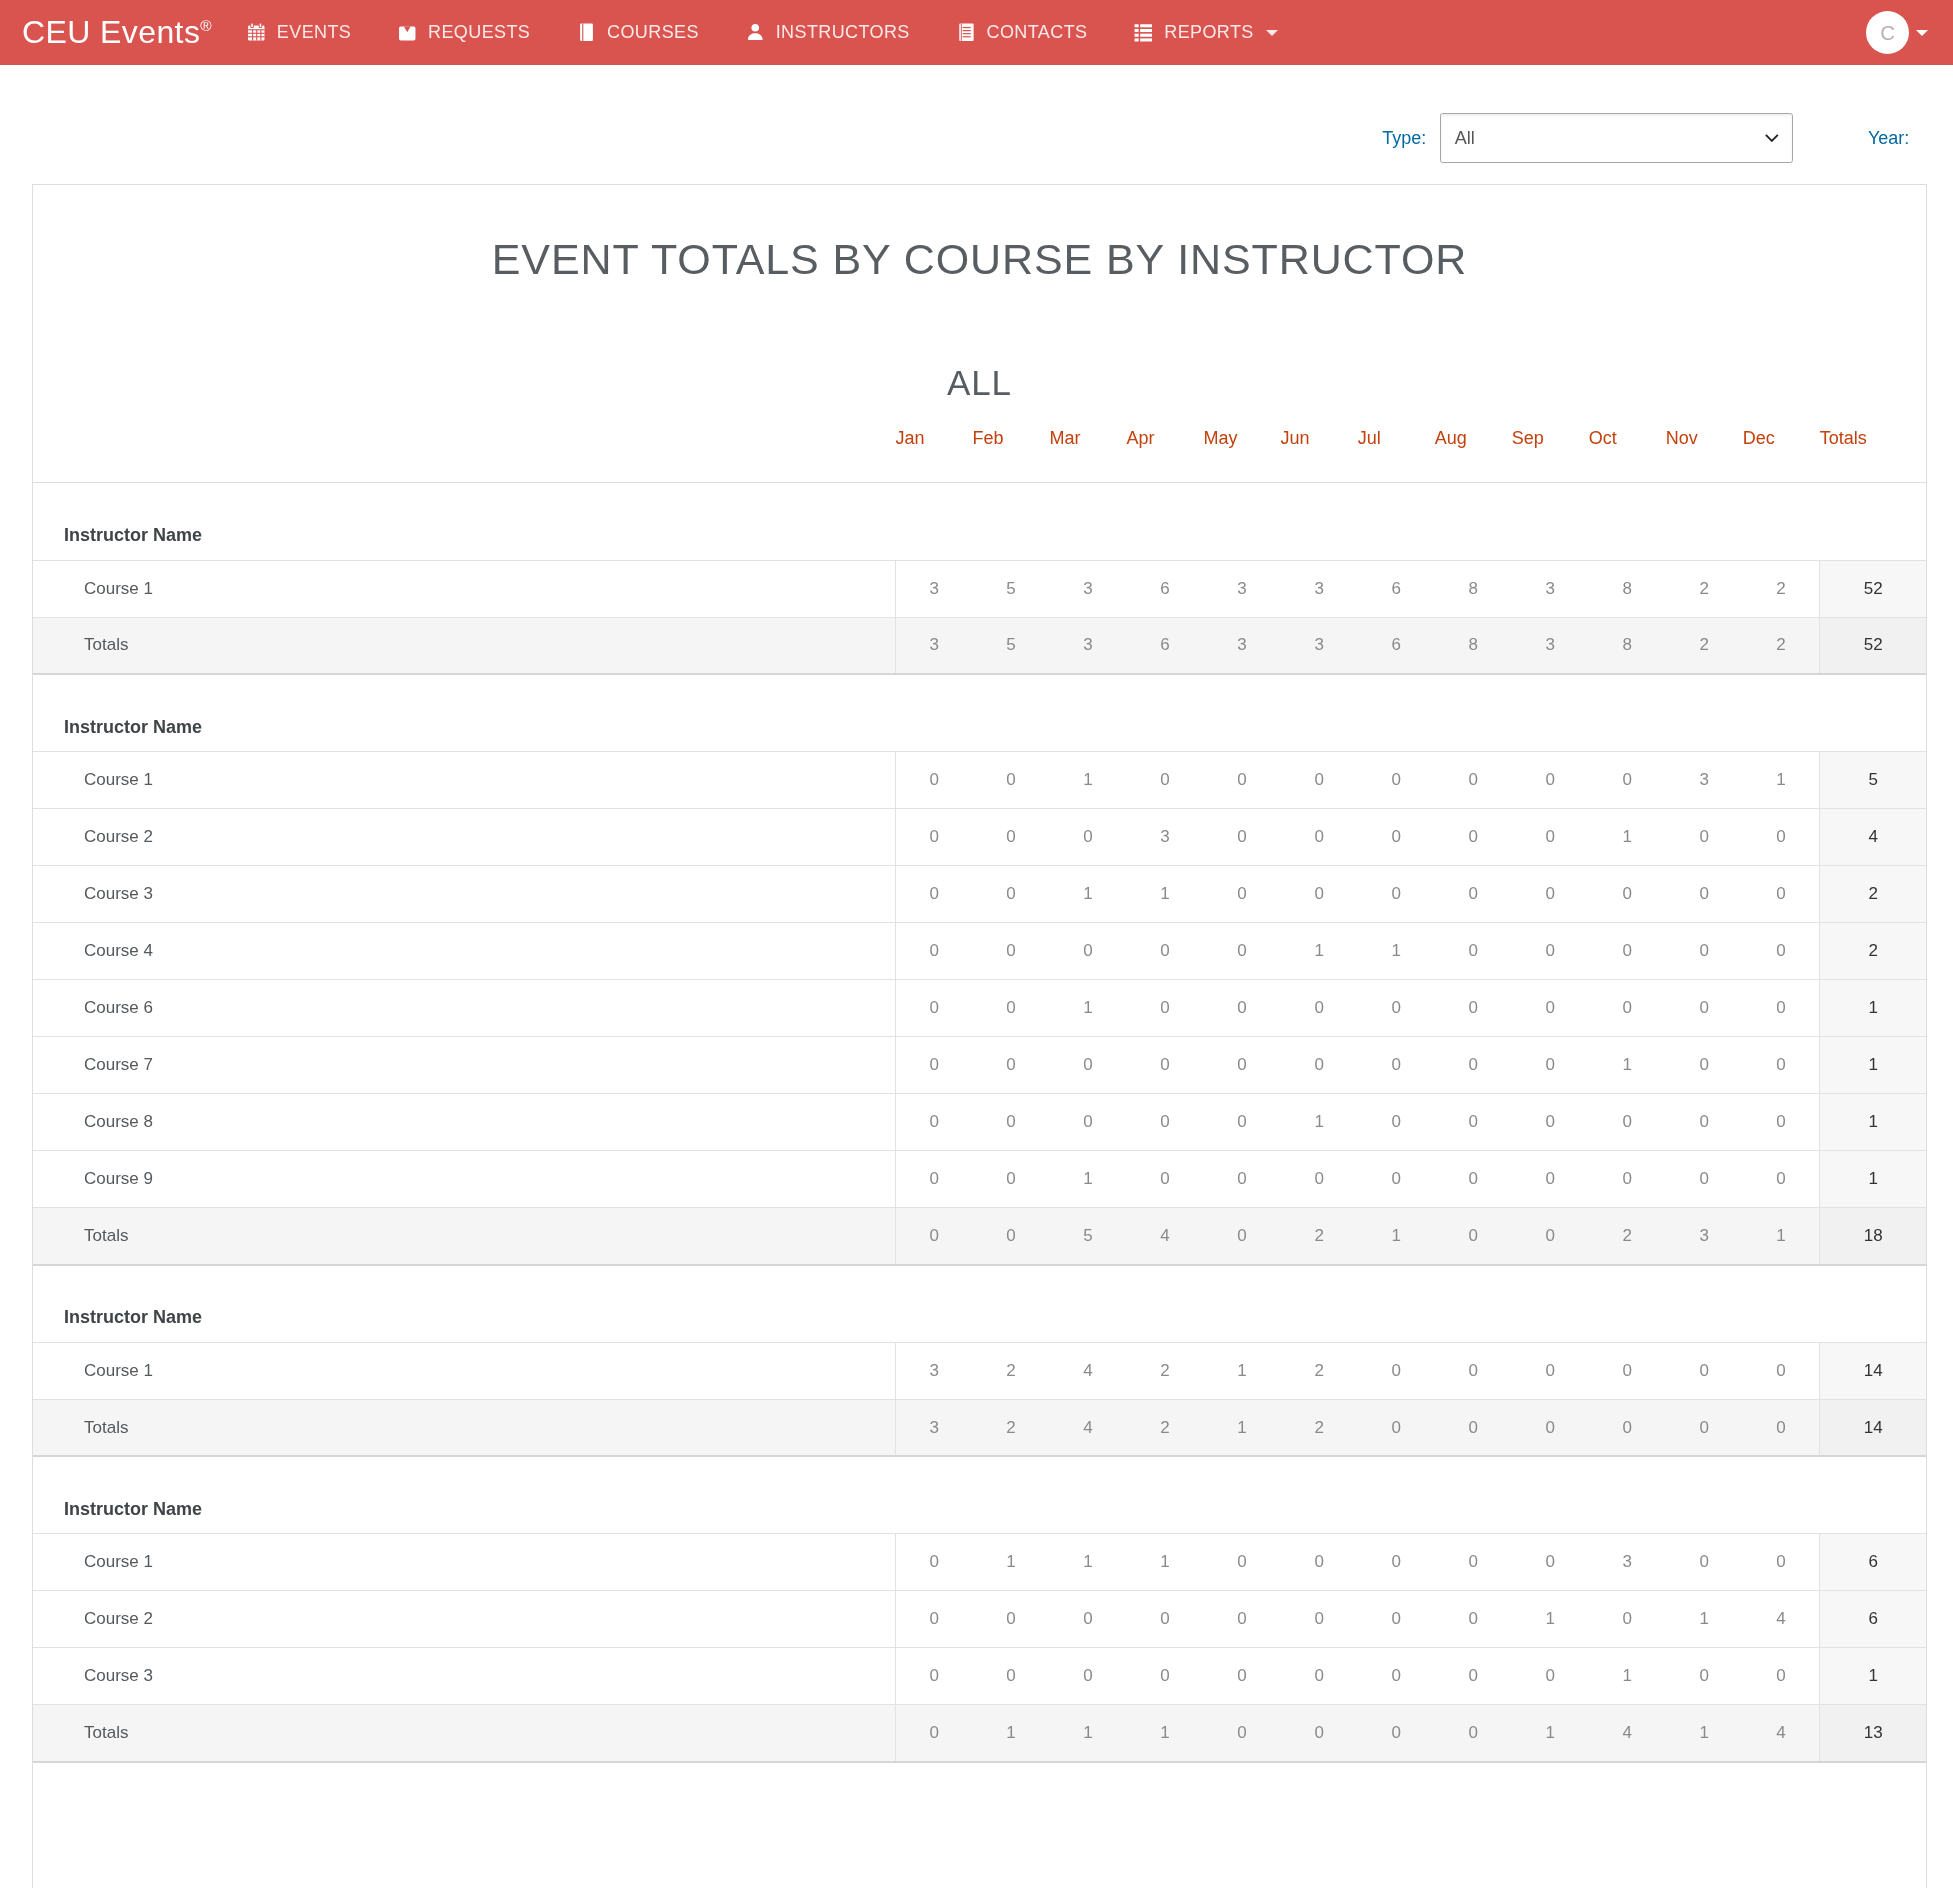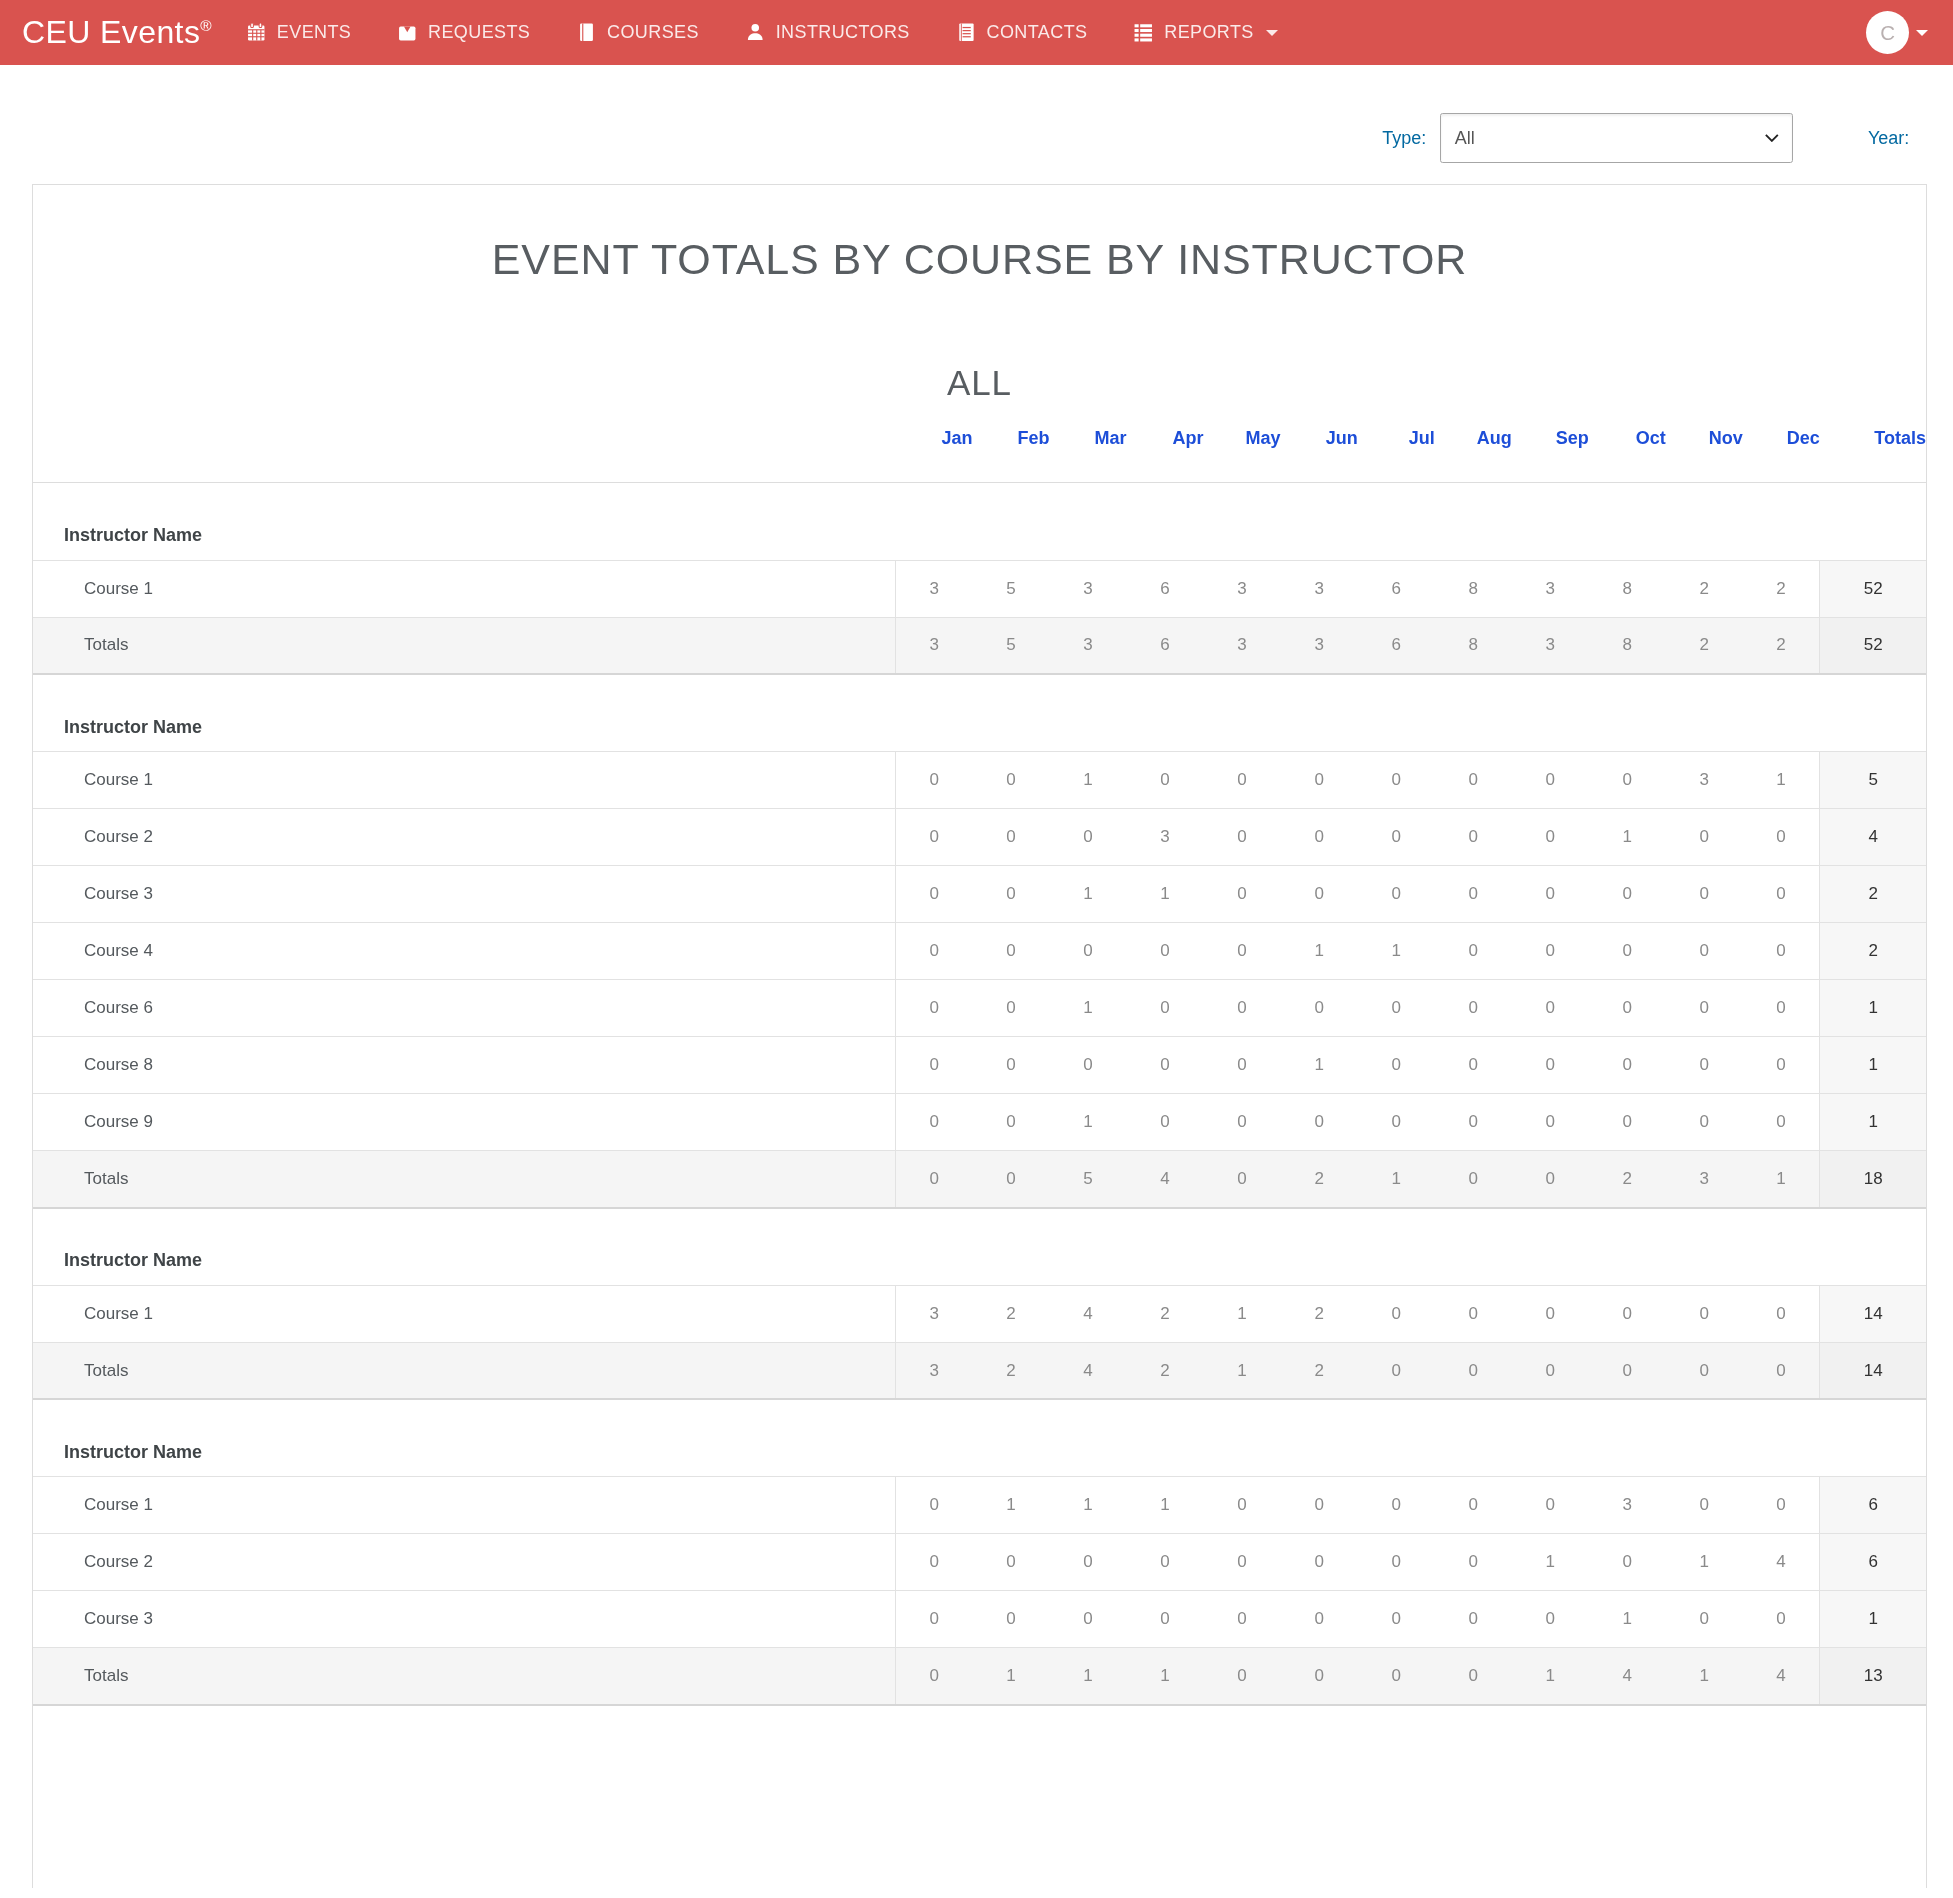--- a/index.html
+++ b/index.html
@@ -39,21 +39,21 @@
   
   .report { margin: 20.5px 27px 0 32px; width: 1895px; height: 1704px; border: 0.9px solid #ddd;
     border-bottom: none; background: #fff; }
   .report h1 { text-align: center; margin-top: 50px; font-size: 43px; font-weight: 300;
     color: #585d61; letter-spacing: 0.9px; }
   .report h2 { text-align: center; margin-top: 79px; font-size: 35px; font-weight: 300;
     color: #585d61; letter-spacing: 0.9px; }
 
   table { border-collapse: collapse; table-layout: fixed; width: 1893px; margin-top: 5.1px; }
   col.c-label { width: 862px; } col.c-month { width: 77px; } col.c-total { width: 106px; }
-  thead th { font-size: 18px; font-weight: bold; color: #1d4ed8; text-align: right;
+  thead th { font-size: 18px; font-weight: normal; color: #c2410c; text-align: left;
     padding: 20.5px 0 33px; border-bottom: 1.7px solid #ddd; }
   tr.sec-gap td { height: 39px; border: none; }
   tr.sec-name td { font-size: 18px; font-weight: bold; color: #3f4447; padding: 3.4px 0 13.7px 31px; }
   tr.course td, tr.sec-totals td { height: 57px; border-top: 0.9px solid var(--border);
     font-size: 17px; }
   td.label { text-align: left; padding-left: 51px; color: #54595d; border-right: 0.9px solid var(--border); }
   td.num { text-align: center; color: #8a8a8a; }
   td.total { text-align: center; color: #333; background: #f7f7f7; border-left: 0.9px solid var(--border); }
   tr.sec-totals td { background: #f5f5f5; border-bottom: 2.6px solid #d6d6d6; }
   tr.sec-totals td.total { background: #f1f1f1; }
@@ -321,20 +321,36 @@
           <td class="num">0</td>
           <td class="num">0</td>
           <td class="num">0</td>
           <td class="num">0</td>
           <td class="num">0</td>
           <td class="num">0</td>
           <td class="num">0</td>
           <td class="total">1</td>
         </tr>
         <tr class="course">
+          <td class="label">Course 7</td>
+          <td class="num">0</td>
+          <td class="num">0</td>
+          <td class="num">0</td>
+          <td class="num">0</td>
+          <td class="num">0</td>
+          <td class="num">0</td>
+          <td class="num">0</td>
+          <td class="num">0</td>
+          <td class="num">0</td>
+          <td class="num">1</td>
+          <td class="num">0</td>
+          <td class="num">0</td>
+          <td class="total">1</td>
+        </tr>
+        <tr class="course">
           <td class="label">Course 8</td>
           <td class="num">0</td>
           <td class="num">0</td>
           <td class="num">0</td>
           <td class="num">0</td>
           <td class="num">0</td>
           <td class="num">1</td>
           <td class="num">0</td>
           <td class="num">0</td>
           <td class="num">0</td>

